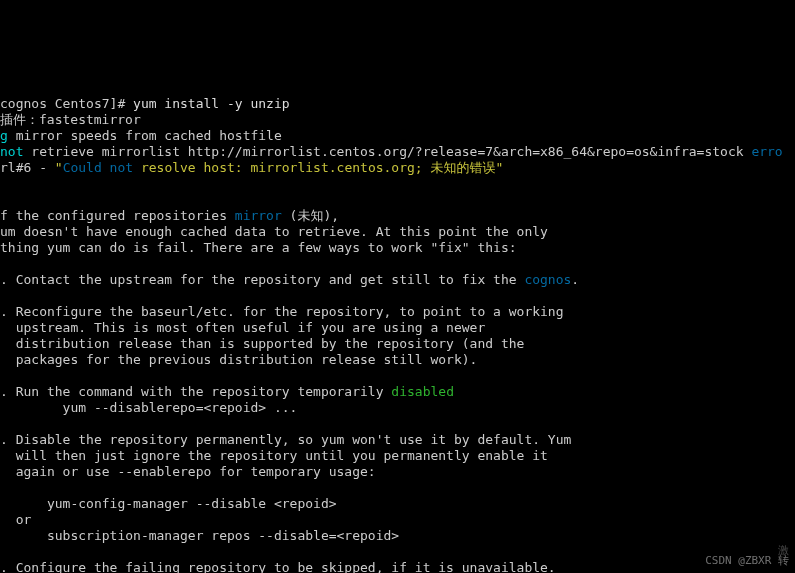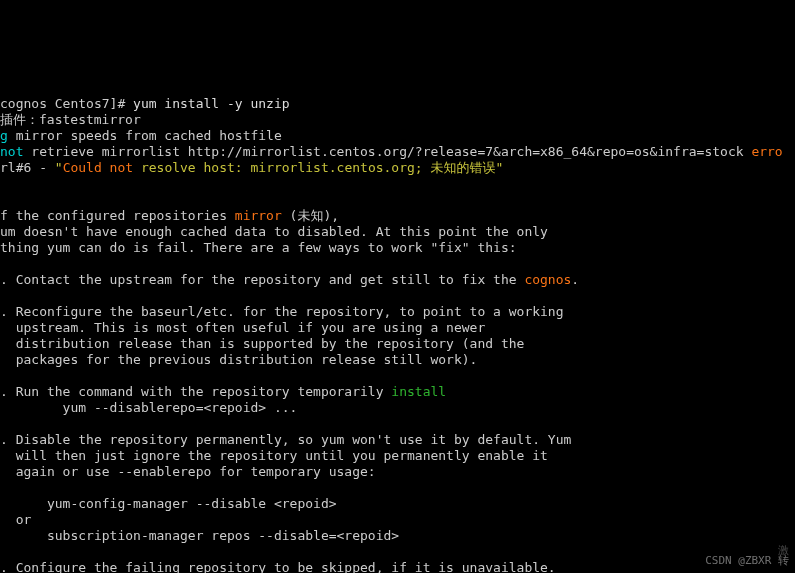--- a/index.html
+++ b/index.html
@@ -14,21 +14,21 @@
     height: 573px;
     overflow: hidden;
     white-space: pre;
   }
   .term {
     padding: 0;
     margin: 0;
   }
   .line { white-space: pre; margin-top: 28px; }
   .cyan   { color: #00cfcf; }
-  .red    { color: #f97316; }
+  .red    { color: #0369a1; }
   .yellow { color: #c6c23b; }
   .green  { color: #2fb32f; }
   .white  { color: #ddd; }
   .watermark {
     position: absolute;
     right: 6px;
     bottom: 14px;
     color: rgba(200,200,200,0.35);
     font-size: 11px;
   }
@@ -47,31 +47,31 @@
 
 <div class="term">
 <span class="line"><span>cognos Centos7]# </span><span class="white">yum install -y unzip</span></span>
 <span class="line">插件：fastestmirror</span>
 <span class="line"><span class="cyan">g</span><span> mirror speeds from cached hostfile</span></span>
 <span class="line"><span class="cyan">not</span><span> retrieve mirrorlist http://mirrorlist.centos.org/?release=7&amp;arch=x86_64&amp;repo=os&amp;infra=stock </span><span class="red">erro</span></span>
 <span class="line"><span>rl#6 - </span><span class="yellow">"</span><span class="red">Could not</span><span class="yellow"> resolve host: mirrorlist.centos.org; 未知的错误</span><span class="yellow">"</span></span>
 <span class="line"> </span>
 <span class="line"> </span>
 <span class="line"><span>f the configured repositories </span><span class="red">mirror</span><span> (未知),</span></span>
-<span class="line">um doesn't have enough cached data to disabled. At this point the only</span>
+<span class="line">um doesn't have enough cached data to retrieve. At this point the only</span>
 <span class="line">thing yum can do is fail. There are a few ways to work "fix" this:</span>
 <span class="line"> </span>
 <span class="line"><span>. Contact the upstream for the repository and get still to fix the </span><span class="red">cognos</span><span>.</span></span>
 <span class="line"> </span>
 <span class="line">. Reconfigure the baseurl/etc. for the repository, to point to a working</span>
 <span class="line">  upstream. This is most often useful if you are using a newer</span>
 <span class="line">  distribution release than is supported by the repository (and the</span>
 <span class="line">  packages for the previous distribution release still work).</span>
 <span class="line"> </span>
-<span class="line"><span>. Run the command with the repository temporarily </span><span class="green">install</span></span>
+<span class="line"><span>. Run the command with the repository temporarily </span><span class="green">disabled</span></span>
 <span class="line">        yum --disablerepo=&lt;repoid&gt; ...</span>
 <span class="line"> </span>
 <span class="line">. Disable the repository permanently, so yum won't use it by default. Yum</span>
 <span class="line">  will then just ignore the repository until you permanently enable it</span>
 <span class="line">  again or use --enablerepo for temporary usage:</span>
 <span class="line"> </span>
 <span class="line">      yum-config-manager --disable &lt;repoid&gt;</span>
 <span class="line">  or</span>
 <span class="line">      subscription-manager repos --disable=&lt;repoid&gt;</span>
 <span class="line"> </span>

